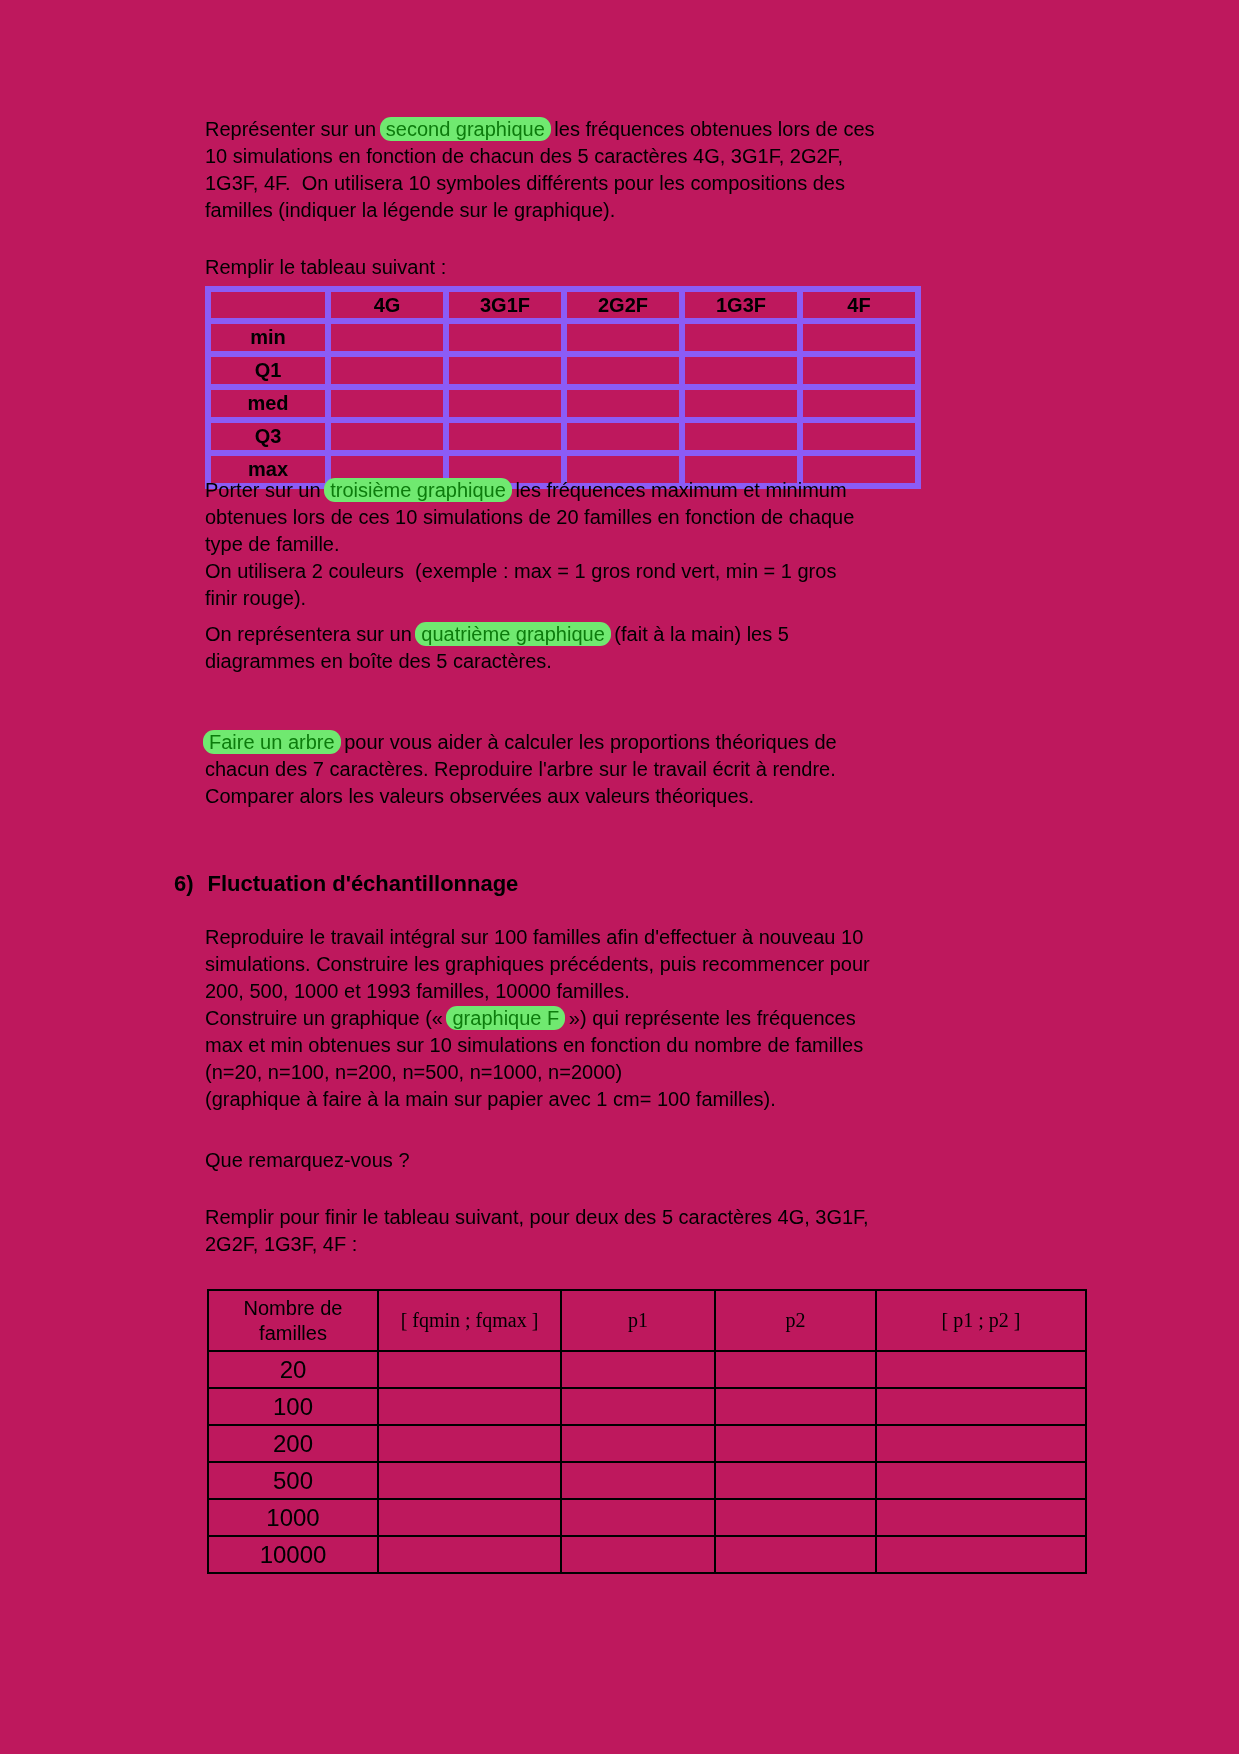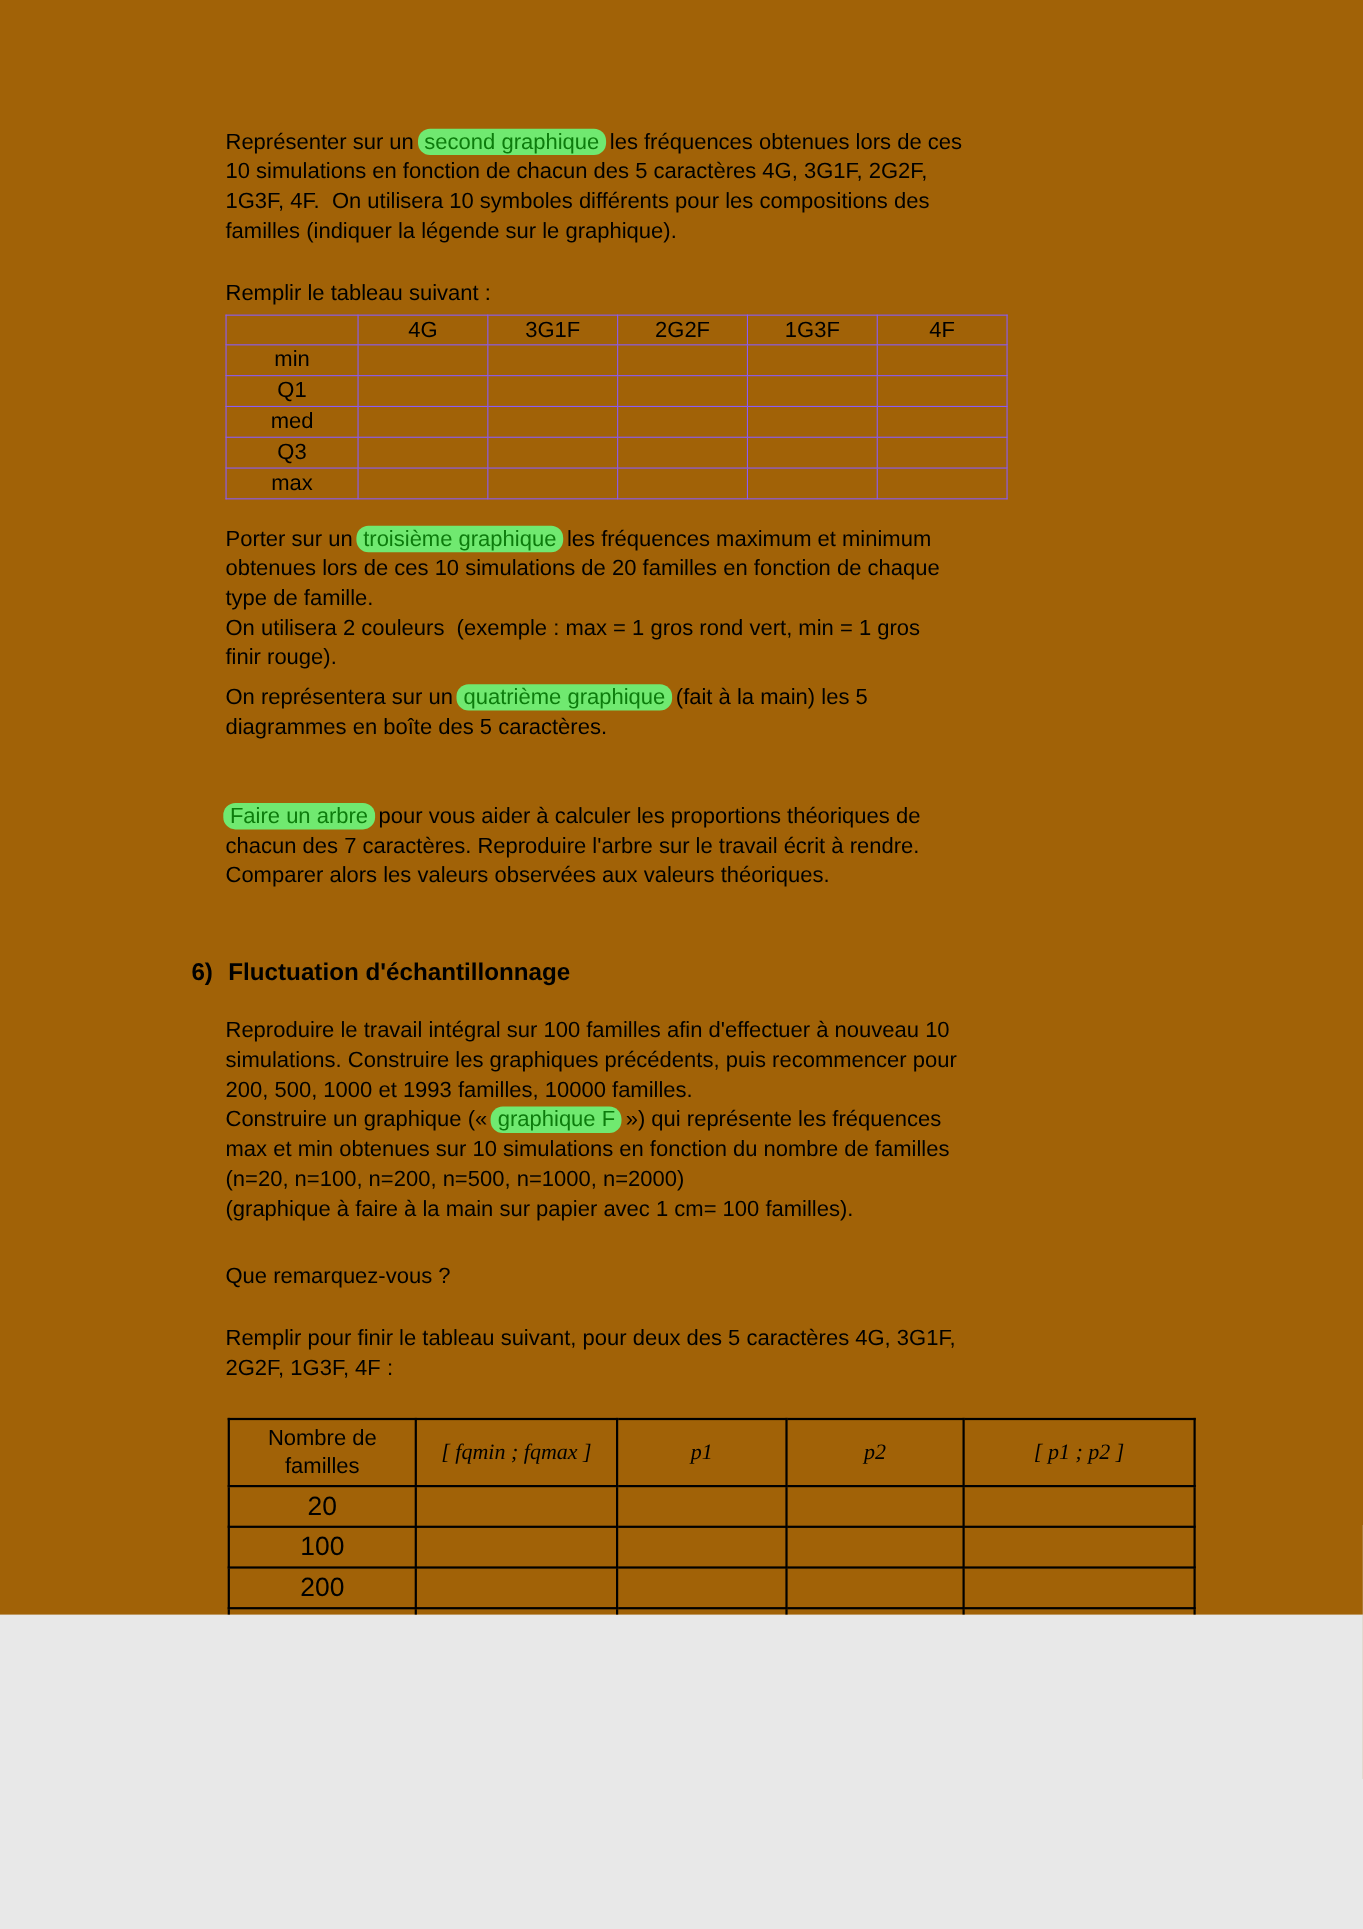--- a/index.html
+++ b/index.html
@@ -1,54 +1,54 @@
 <!DOCTYPE html>
 <html><head>
 <meta charset="utf-8">
 <style>
   html,body{margin:0;padding:0;background:#e8e8e8;}
   .page{
     position:relative;
-    width:1239px;height:1468px;
-    background:#a16207;
+    width:1239px;height:1754px;
+    background:#be185d;
     font-family:"Liberation Sans","DejaVu Sans",sans-serif;
     font-size:20px;color:#000;
     margin:0 auto;
     overflow:hidden;
   }
   .para{position:absolute;left:205px;line-height:27px;}
   .line{white-space:pre;}
   .hl{
     background:#70e970;color:#0c7c0c;
     border-radius:11px;padding:1px 6px;margin:0 -2px;
   }
   .caption{position:absolute;left:205px;line-height:27px;white-space:pre;}
   .heading{position:absolute;left:174px;font-weight:bold;font-size:22px;white-space:pre;}
   .heading .hnum{display:inline-block;}
   .heading .htitle{display:inline-block;margin-left:14px;}
 
   table{border-collapse:collapse;table-layout:fixed;position:absolute;}
   .t1{left:205px;top:286px;}
   .t1 th,.t1 td{
-    border:1px solid #8b5cf6;font-weight:normal;
+    border:6px solid #8b5cf6;font-weight:bold;
     text-align:center;padding:0;font-size:20px;
   }
   .t1 th{height:26px;}
   .t1 td{height:27px;}
 
   .t2{left:207px;top:1289px;}
   .t2 th,.t2 td{
     border:2px solid #000;font-weight:normal;
     text-align:center;padding:0;vertical-align:middle;
   }
   .t2 thead th{height:59px;line-height:25px;font-size:20px;}
   .t2 tbody td{height:35px;font-size:24px;}
   .math{
     font-family:"Liberation Serif","DejaVu Serif",serif;
-    font-style:italic;font-size:22px;
+    font-size:22px;
   }
 </style>
 </head>
 <body>
 
 <div class="page">
 
   <div class="para" style="top:116px">
     <div class="line"><span>Représenter sur un </span><span class="hl">second graphique</span><span> les fréquences obtenues lors de ces</span></div>
     <div class="line">10 simulations en fonction de chacun des 5 caractères 4G, 3G1F, 2G2F,</div>

